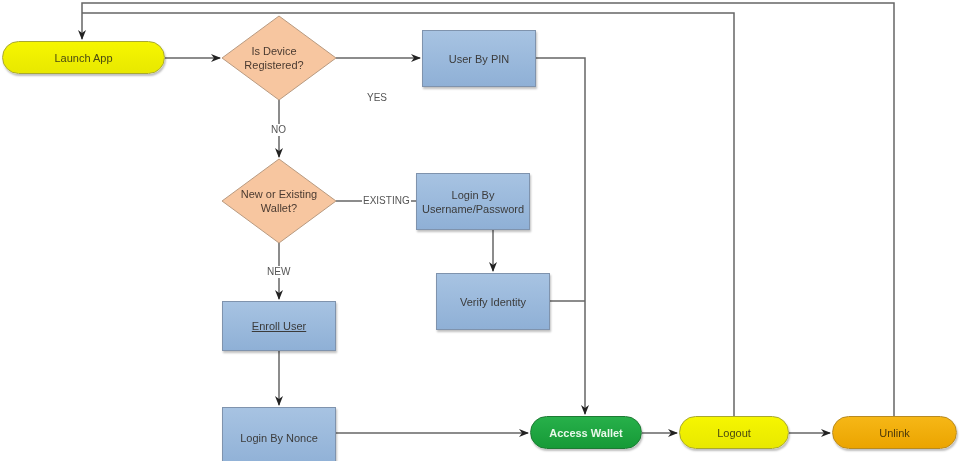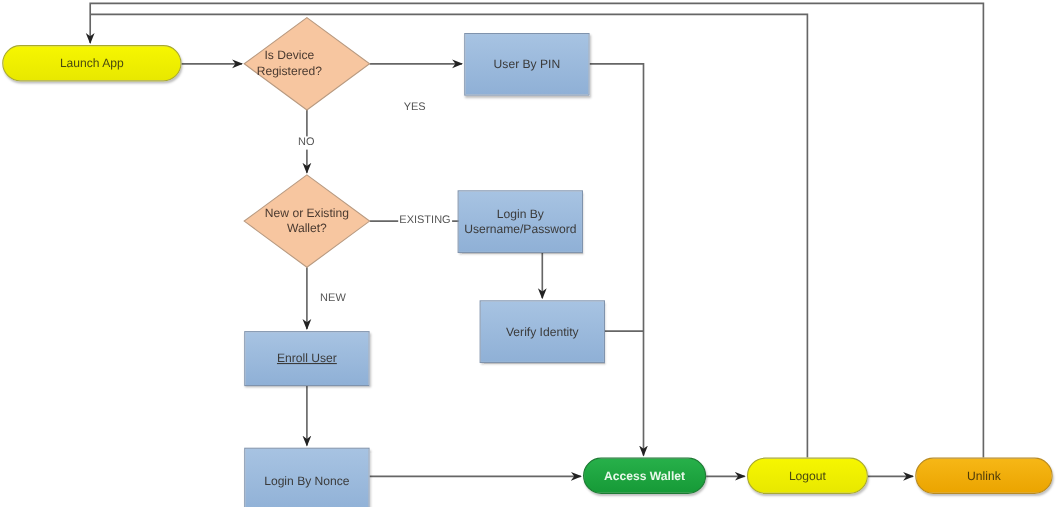--- a/index.html
+++ b/index.html
@@ -53,23 +53,23 @@
     <line x1="789" y1="433" x2="830" y2="433" marker-end="url(#arrow)"></line>
   </g>
 
   <polygon points="279,16 336,58 279,100 222,58" fill="#f7c6a0" stroke="#b89a80" stroke-width="1"></polygon>
   <polygon points="279,159 336,201 279,243 222,201" fill="#f7c6a0" stroke="#b89a80" stroke-width="1"></polygon>
 </svg>
 
 <div class="edge-label" style="left:366px; top:52px;margin-top:40px;">YES</div>
 <div class="edge-label" style="left:270px; top:124px;">NO</div>
 <div class="edge-label" style="left:362px; top:195px;">EXISTING</div>
-<div class="edge-label" style="left:266px; top:266px;margin-left:24px;">NEW</div>
+<div class="edge-label" style="left:266px; top:266px;">NEW</div>
 
-<div class="decision-label" style="left:216px; top:42px; width:94px; height:32px; flex-direction:column;">
+<div class="decision-label" style="left:227px; top:42px; width:94px; height:32px; flex-direction:column;">
   <span>Is Device</span>
   <span>Registered?</span>
 </div>
 <div class="decision-label" style="left:226px; top:185px; width:106px; height:32px; flex-direction:column;">
   <span>New or Existing</span>
   <span>Wallet?</span>
 </div>
 
 <div class="node terminal yellow" style="left:2px; top:41px; width:163px; height:33px;">
   <span>Launch App</span>

